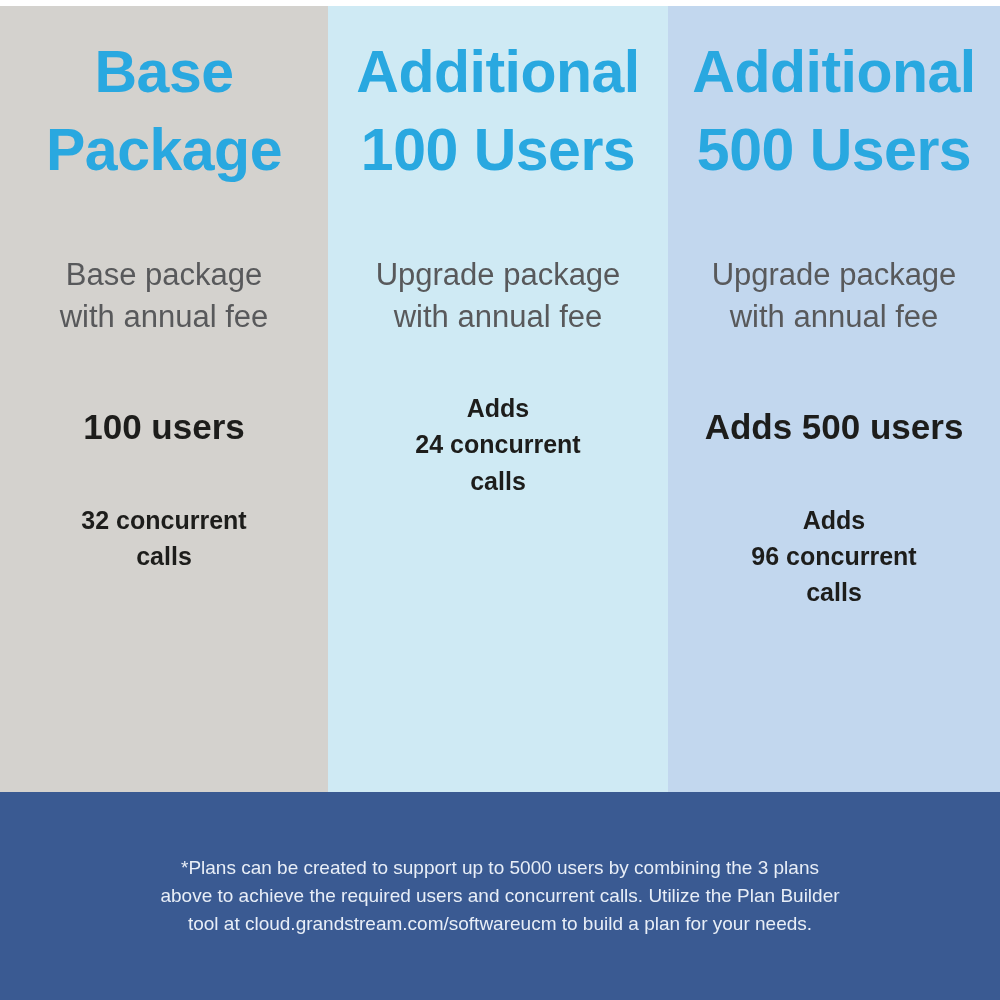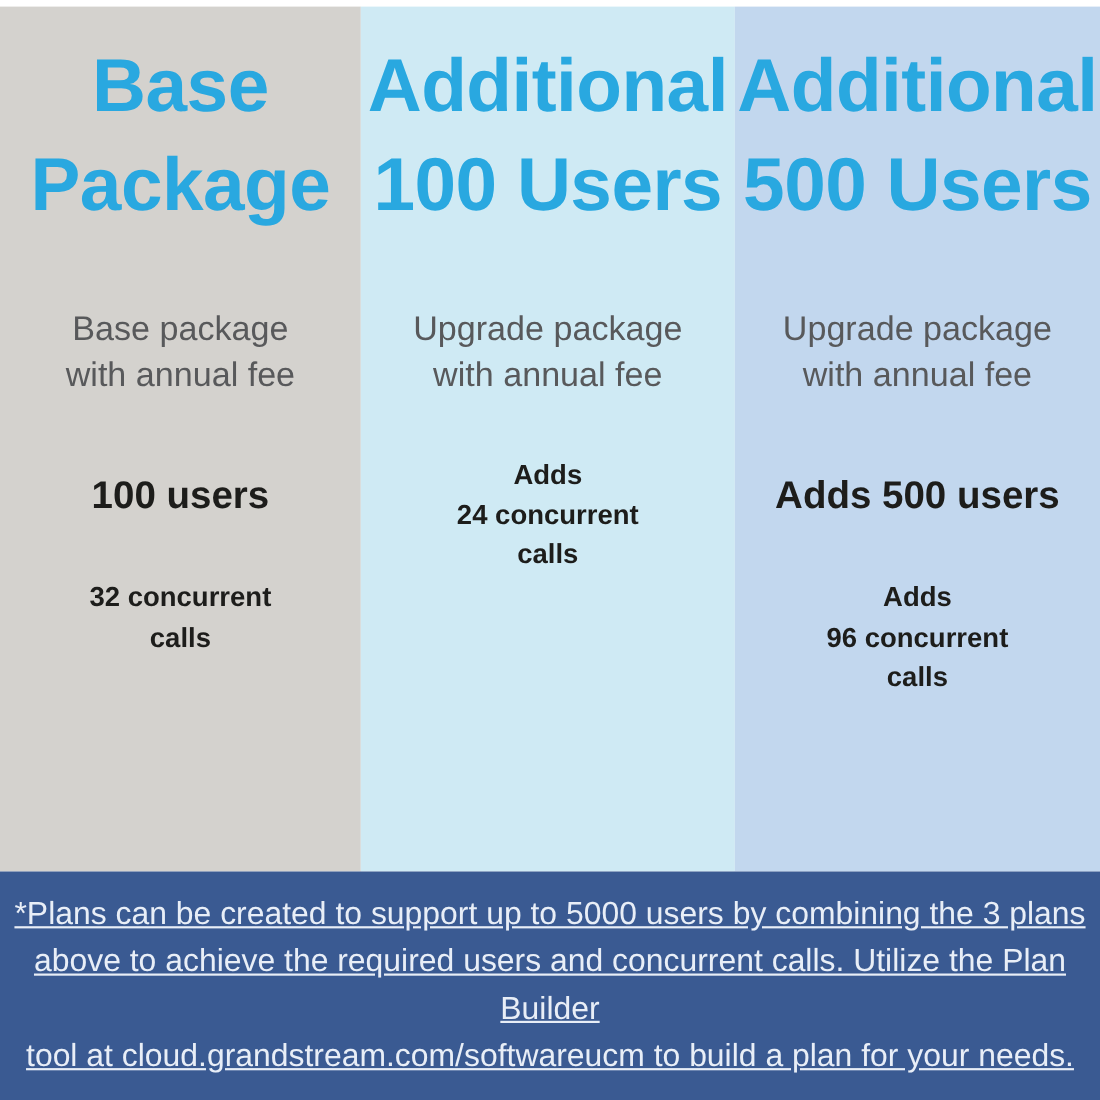--- a/index.html
+++ b/index.html
@@ -54,21 +54,21 @@
     background: #cfeaf4;
   }
   .plan-column.col-add500 {
     width: 332px;
     background: #c2d7ee;
   }
 
   .plan-title {
     color: #29a8e0;
     font-weight: bold;
-    font-size: 68px;
+    font-size: 59px;
     line-height: 1.32;
     letter-spacing: -0.5px;
     margin-top: 28px;
     white-space: pre-line;
   }
 
   .plan-desc {
     color: #58595b;
     font-size: 31px;
     line-height: 1.36;
@@ -102,25 +102,24 @@
     background: #3a5a92;
     color: #e8eef7;
     box-sizing: border-box;
     display: flex;
     align-items: center;
     justify-content: center;
     text-align: center;
     padding: 0 6px;
   }
   .footer-note-text {
-    font-size: 29px;
+    font-size: 19px;
     line-height: 1.48;
     white-space: pre-line;
     font-weight: normal;
-    text-decoration: underline;
   }
 </style>
 </head>
 <body>
 
 <div class="pricing-graphic">
 
   <div class="columns">
 
     <div class="plan-column col-base">

